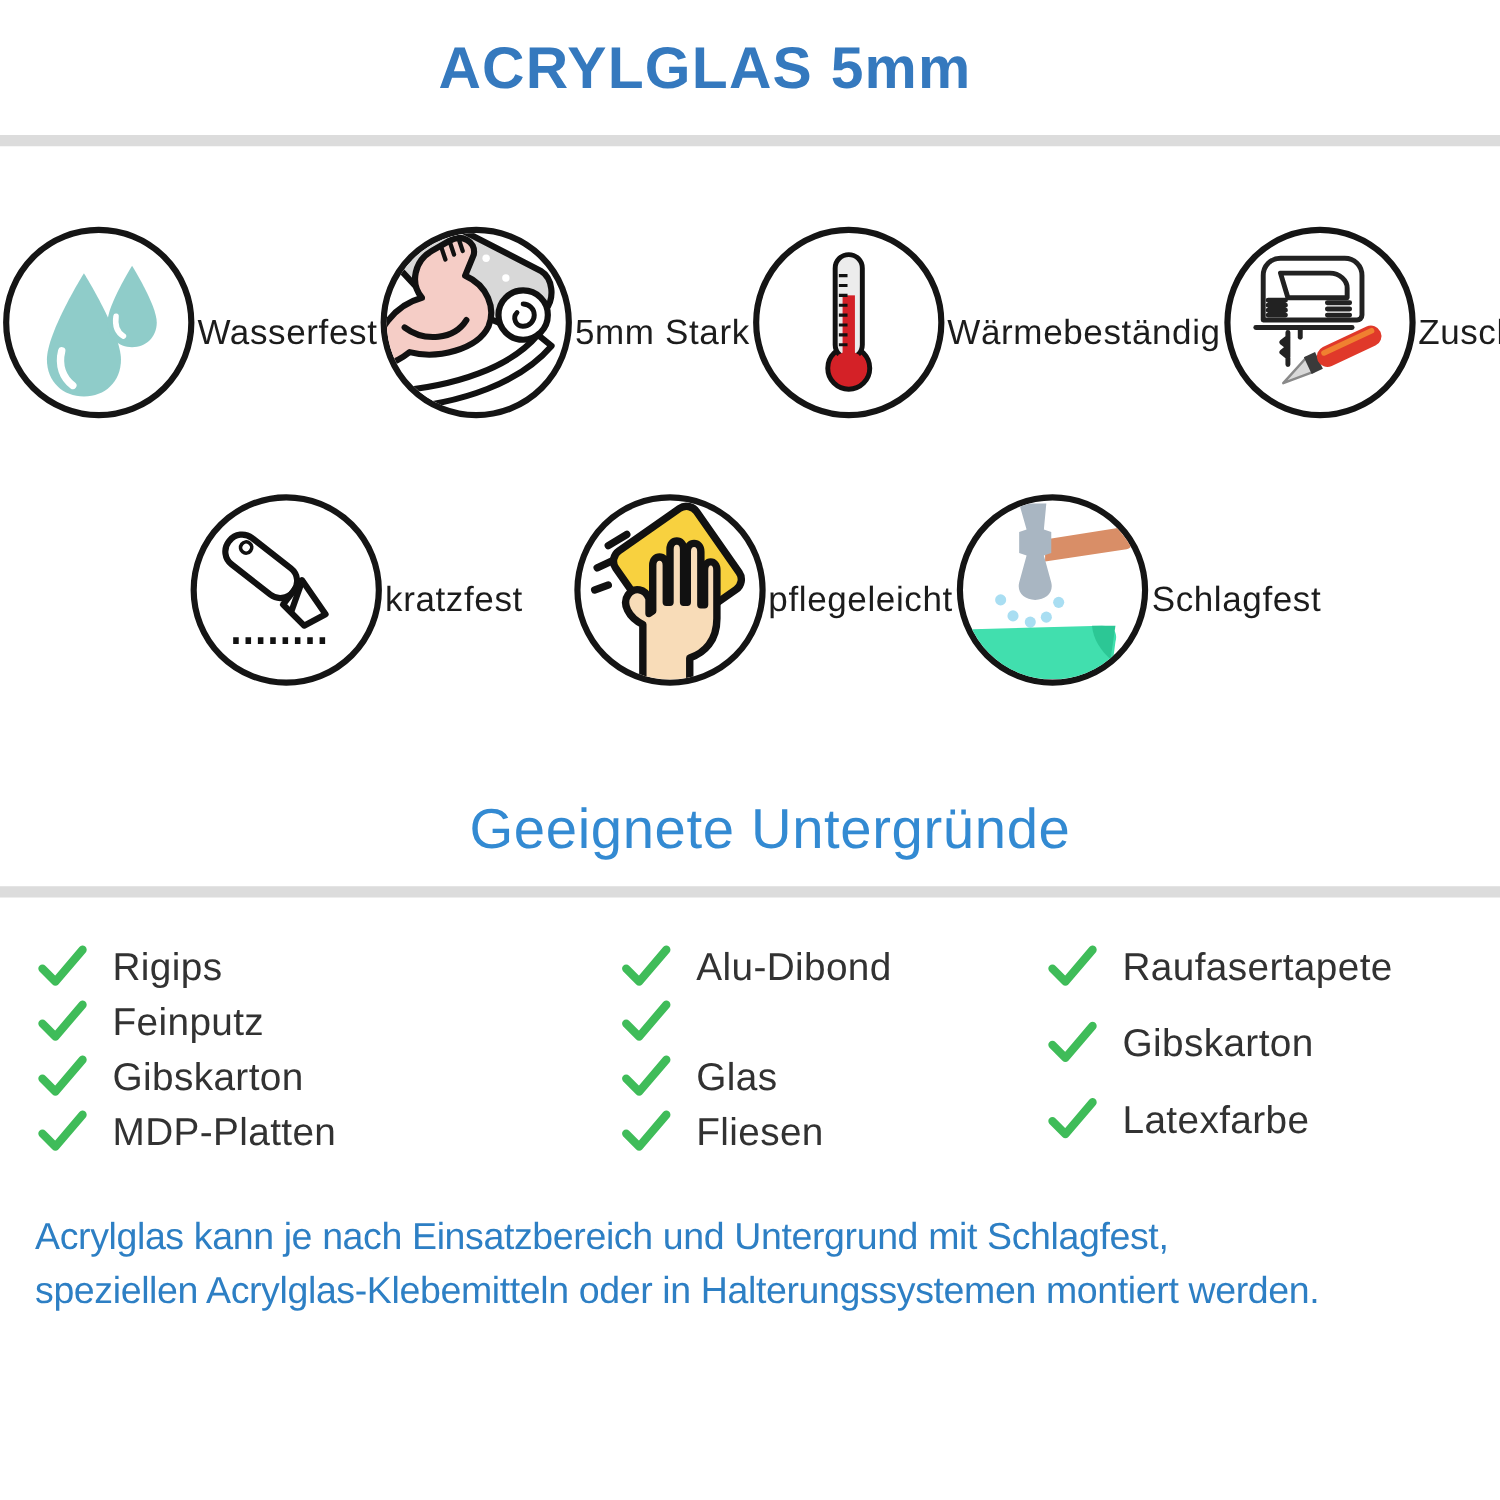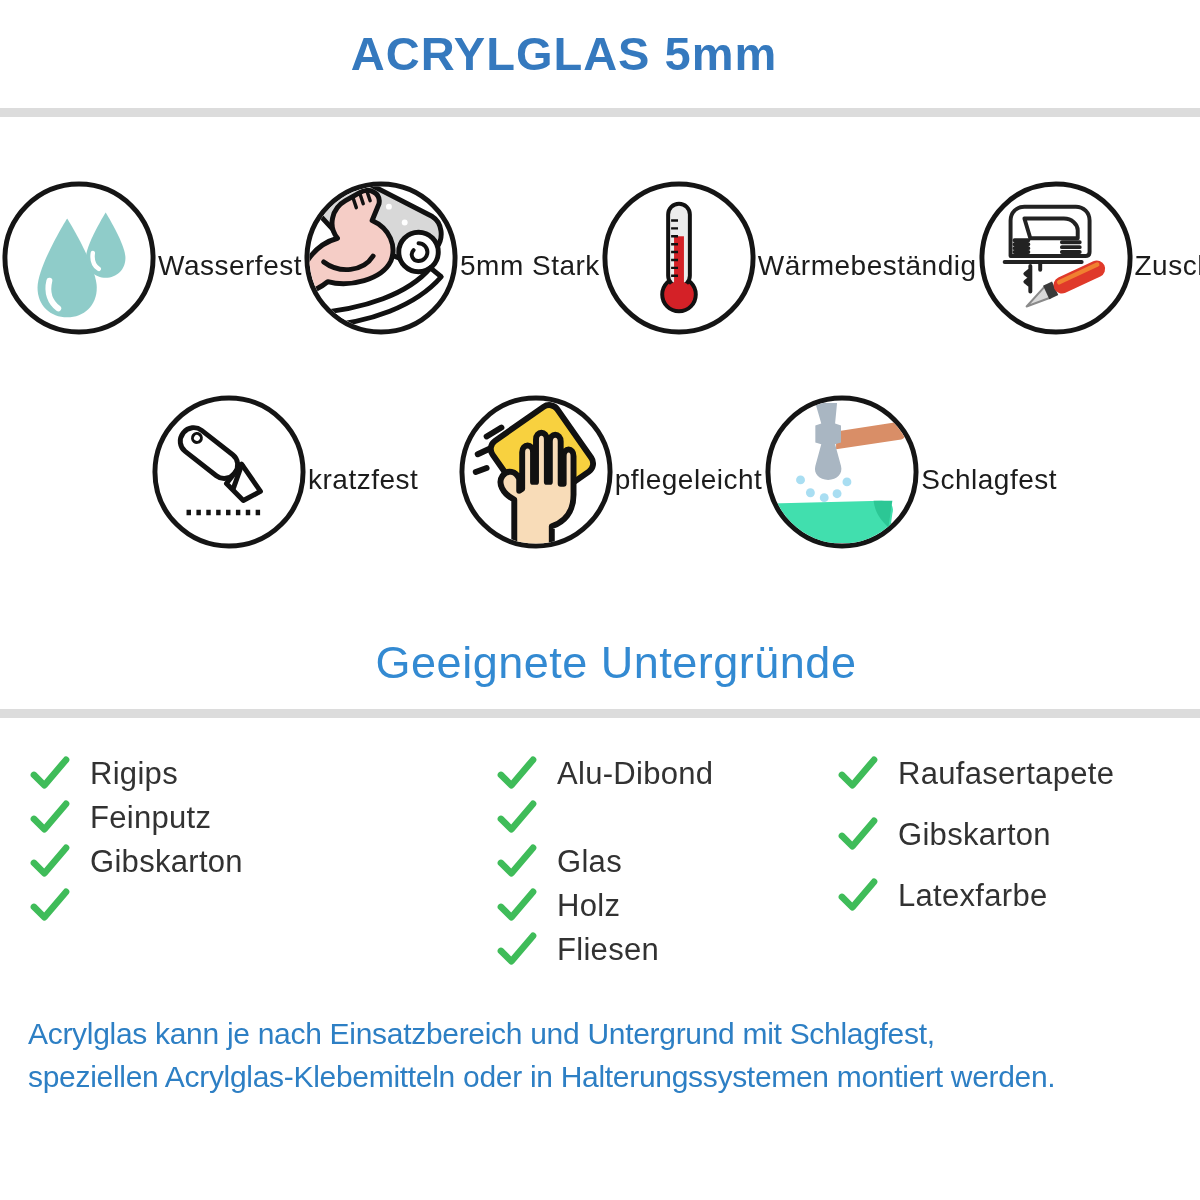--- a/index.html
+++ b/index.html
@@ -209,46 +209,41 @@
     <div class="surf-item">
       <svg class="chk" viewBox="0 0 40 36">
           <path d="M3 20 L14 31 L37 4" stroke="#3fbc59" stroke-width="7" fill="none" stroke-linecap="round" stroke-linejoin="round"></path>
         </svg>
       <span class="slabel">Gibskarton</span>
     </div>
     <div class="surf-item">
       <svg class="chk" viewBox="0 0 40 36">
           <path d="M3 20 L14 31 L37 4" stroke="#3fbc59" stroke-width="7" fill="none" stroke-linecap="round" stroke-linejoin="round"></path>
         </svg>
+      <span class="slabel">MDP-Platten</span>
     </div>
   </div>
 
   <div class="surf-col surf-col-2">
     <div class="surf-item">
       <svg class="chk" viewBox="0 0 40 36">
           <path d="M3 20 L14 31 L37 4" stroke="#3fbc59" stroke-width="7" fill="none" stroke-linecap="round" stroke-linejoin="round"></path>
         </svg>
       <span class="slabel">Alu-Dibond</span>
     </div>
     <div class="surf-item">
       <svg class="chk" viewBox="0 0 40 36">
           <path d="M3 20 L14 31 L37 4" stroke="#3fbc59" stroke-width="7" fill="none" stroke-linecap="round" stroke-linejoin="round"></path>
         </svg>
     </div>
     <div class="surf-item">
       <svg class="chk" viewBox="0 0 40 36">
           <path d="M3 20 L14 31 L37 4" stroke="#3fbc59" stroke-width="7" fill="none" stroke-linecap="round" stroke-linejoin="round"></path>
         </svg>
       <span class="slabel">Glas</span>
-    </div>
-    <div class="surf-item">
-      <svg class="chk" viewBox="0 0 40 36">
-          <path d="M3 20 L14 31 L37 4" stroke="#3fbc59" stroke-width="7" fill="none" stroke-linecap="round" stroke-linejoin="round"></path>
-        </svg>
-      <span class="slabel">Holz</span>
     </div>
     <div class="surf-item">
       <svg class="chk" viewBox="0 0 40 36">
           <path d="M3 20 L14 31 L37 4" stroke="#3fbc59" stroke-width="7" fill="none" stroke-linecap="round" stroke-linejoin="round"></path>
         </svg>
       <span class="slabel">Fliesen</span>
     </div>
   </div>
 
   <div class="surf-col surf-col-3">

